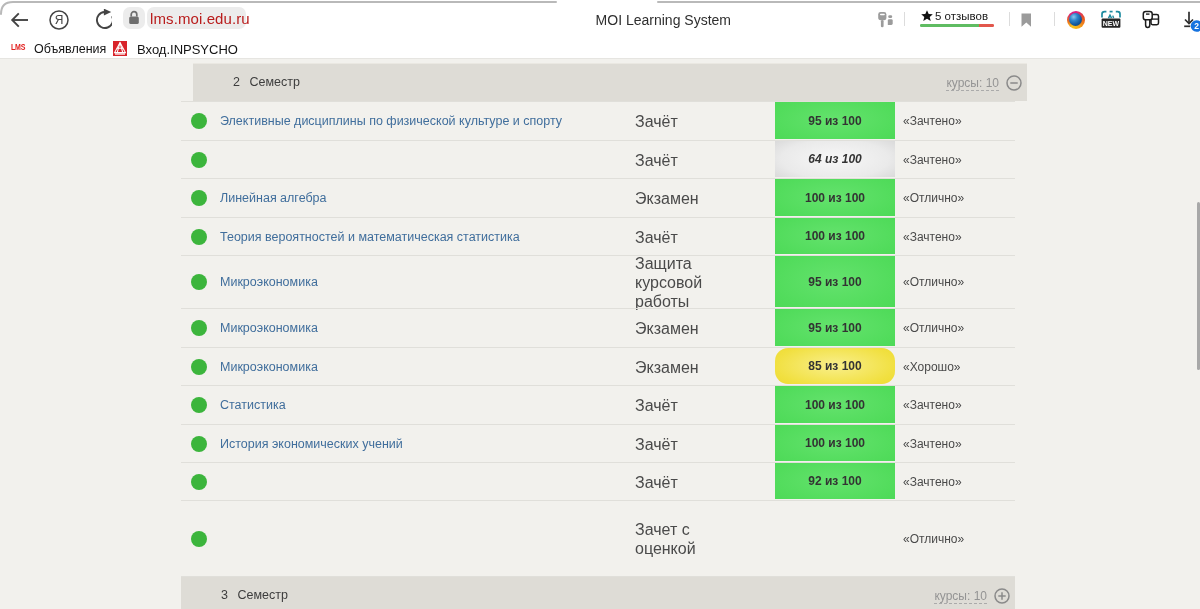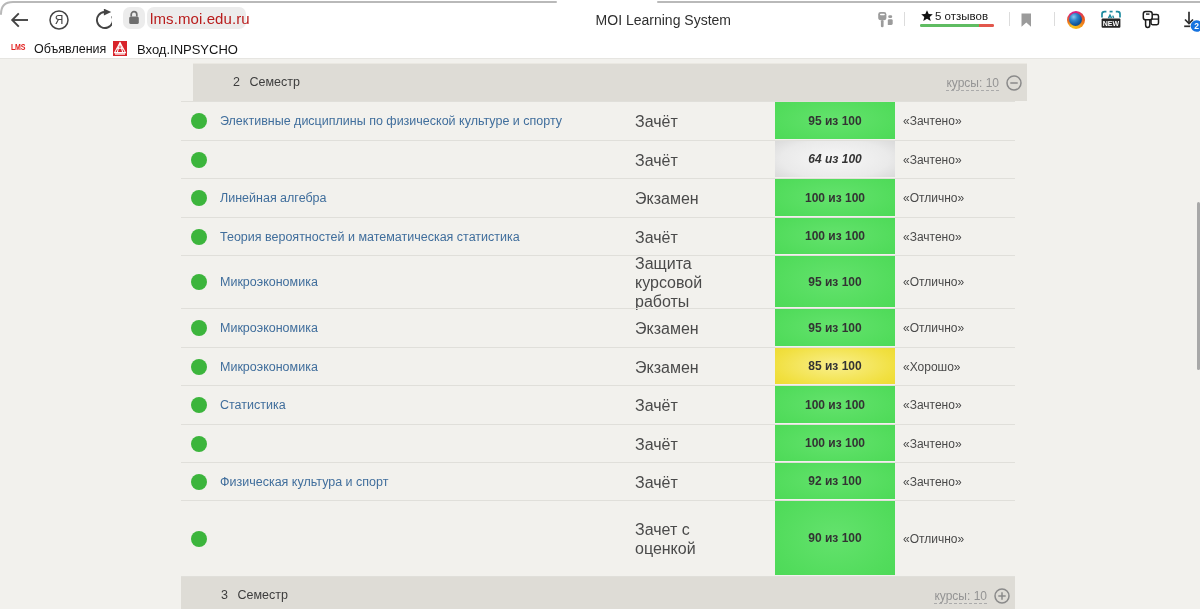--- a/index.html
+++ b/index.html
@@ -178,37 +178,36 @@
   <div class="row abs" style="top:385px;height:39px">
     <div class="dot"></div>
     <div class="course">Статистика</div>
     <div class="exam">Зачёт</div>
     <div class="score green">100 из 100</div>
     <div class="grade">«Зачтено»</div>
   </div>
 
   <div class="row abs" style="top:424px;height:38px">
     <div class="dot"></div>
+    <div class="course">История экономических учений</div>
     <div class="exam">Зачёт</div>
     <div class="score green">100 из 100</div>
     <div class="grade">«Зачтено»</div>
   </div>
 
   <div class="row abs" style="top:462px;height:38px">
     <div class="dot"></div>
-    <div class="course">Физическая культура и спорт</div>
     <div class="exam">Зачёт</div>
     <div class="score green">92 из 100</div>
     <div class="grade">«Зачтено»</div>
   </div>
 
   <div class="row abs" style="top:500px;height:76px">
     <div class="dot"></div>
     <div class="exam">Зачет с оценкой</div>
-    <div class="score green">90 из 100</div>
     <div class="grade">«Отлично»</div>
   </div>
 
   <div class="abs" style="left:0px;top:576px;width:834px;height:33px;background:#dedcd6;color:#3d3d3d;border-top:1px solid #e0dfda">
     <div class="abs" style="left:40px;top:0px;height:37px;line-height:37px">3<span style="margin-left:9.5px">Семестр</span></div>
     <div class="abs" style="right:28px;top:0px;height:37px;line-height:38px;font-size:12px;color:#949494"><span style="border-bottom:1px dashed #aaa">курсы: 10</span></div>
     <svg class="abs" style="right:5px;top:11px" width="16" height="16" fill="none" stroke="#8a8a8a" stroke-width="1.5">
       <circle cx="8" cy="8" r="7"></circle>
         <path d="M4.3,8 h7.4 M8,4.3 v7.4"></path>
     </svg>
@@ -221,15 +220,15 @@
          border-radius:50%; background:#3cb53c; }
   .course { position:absolute; left:39px; top:50%; transform:translateY(-50%); width:440px;
             color:#406e9c; line-height:20px; font-size:12.5px; }
   .exam { position:absolute; left:454px; top:50%; transform:translateY(-50%); width:112px;
           color:#4a4a4a; line-height:19px; font-size:16px; }
   .score { position:absolute; left:594px; top:0px; bottom:1px; width:120px;
            display:flex; align-items:center; justify-content:center;
            font-weight:bold; color:#333; font-size:12px; }
   .green { background:radial-gradient(ellipse 100% 120% at 50% 48%, #64e26d 0%, #52dc5c 50%, #44d44f 100%); }
   .gray  { background:radial-gradient(ellipse 100% 120% at 50% 50%, #f7f7f7 0%, #eaeaea 45%, #bebebe 100%);font-style:italic; }
-  .yellow{ background:radial-gradient(ellipse 100% 120% at 50% 48%, #f9ef8c 0%, #f1e041 50%, #e6d013 100%); }
+  .yellow{ background:radial-gradient(ellipse 100% 120% at 50% 48%, #f9ef8c 0%, #f1e041 50%, #e6d013 100%);border-radius:13px; }
   .grade { position:absolute; left:722px; top:50%; transform:translateY(-50%); color:#4a4a4a; font-size:12px; }
 </style>
 
 </body></html>

